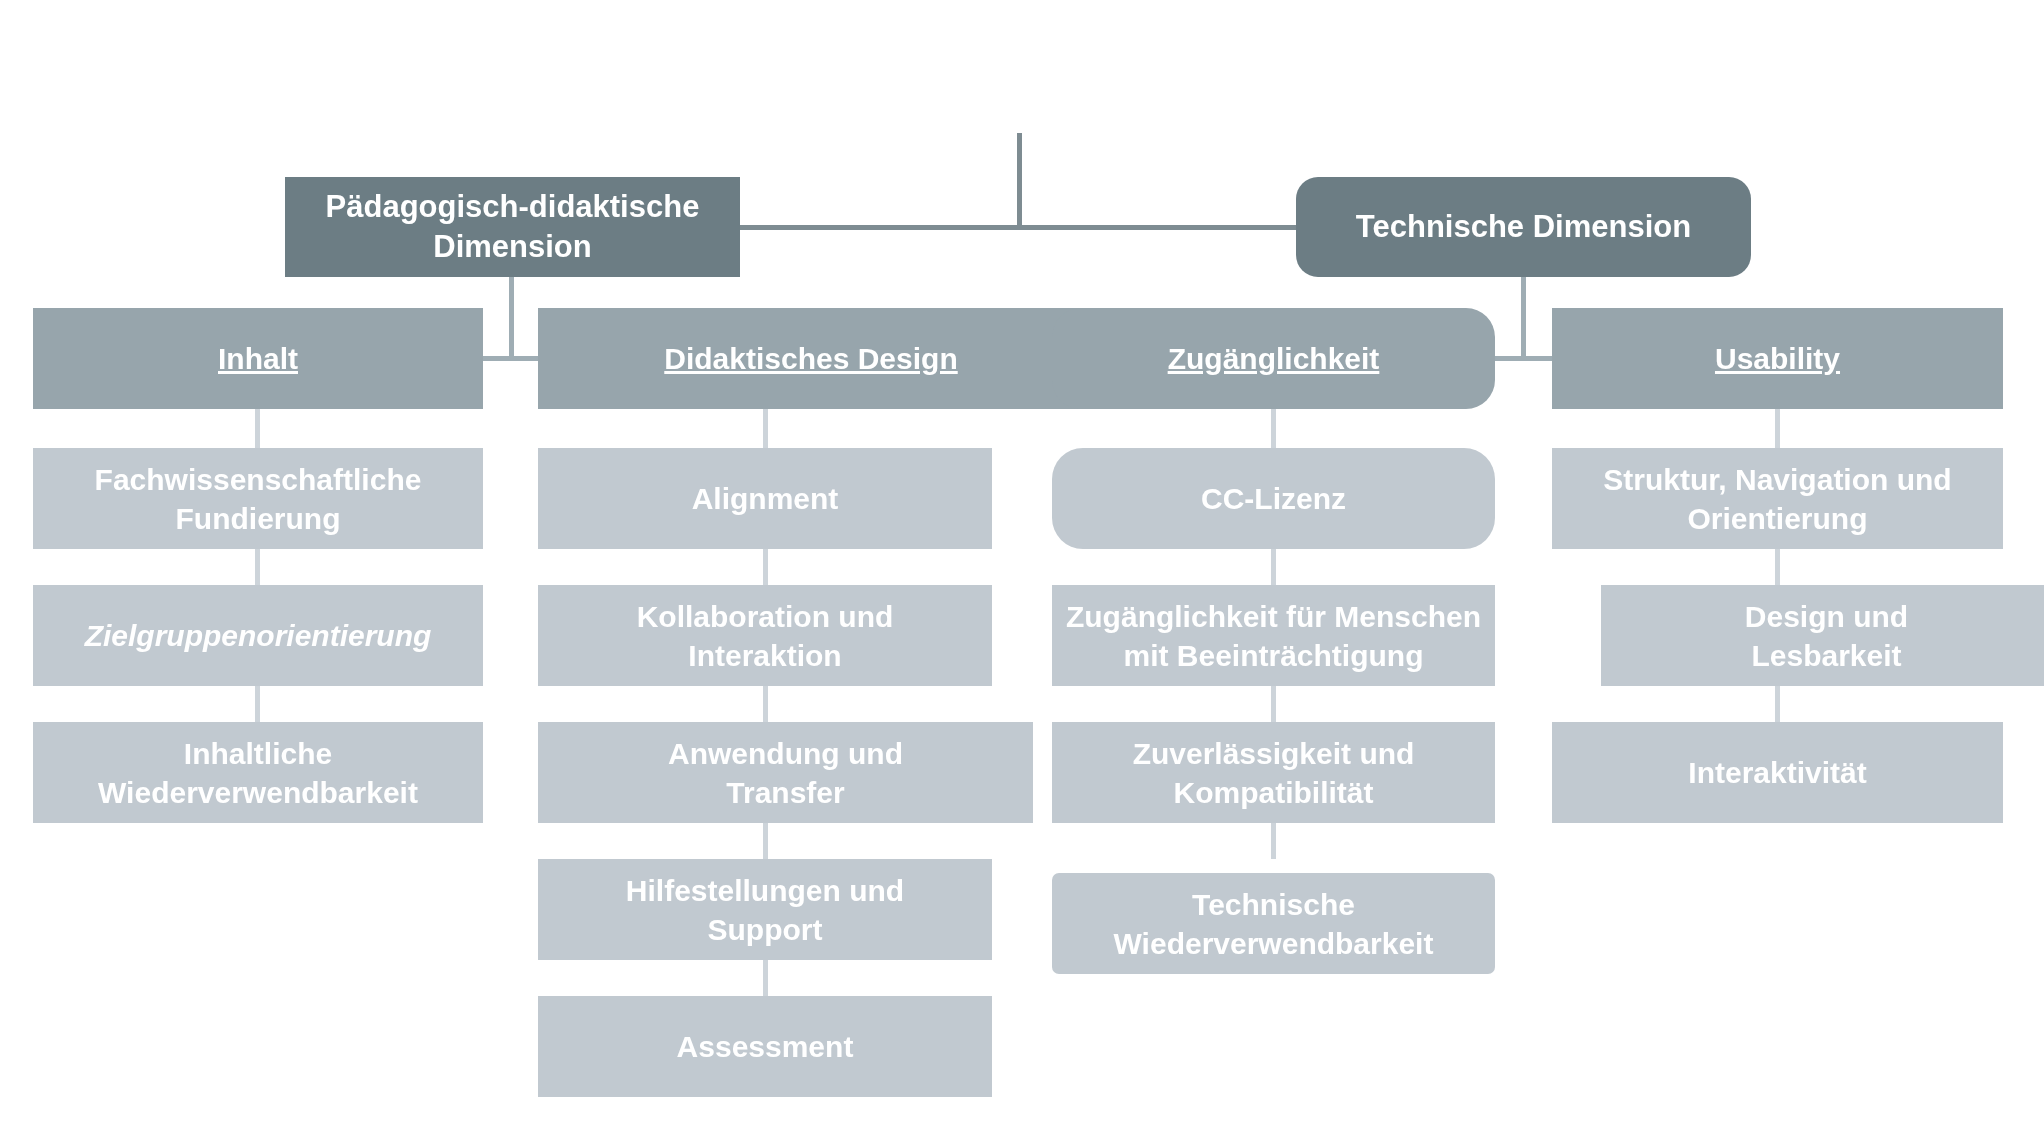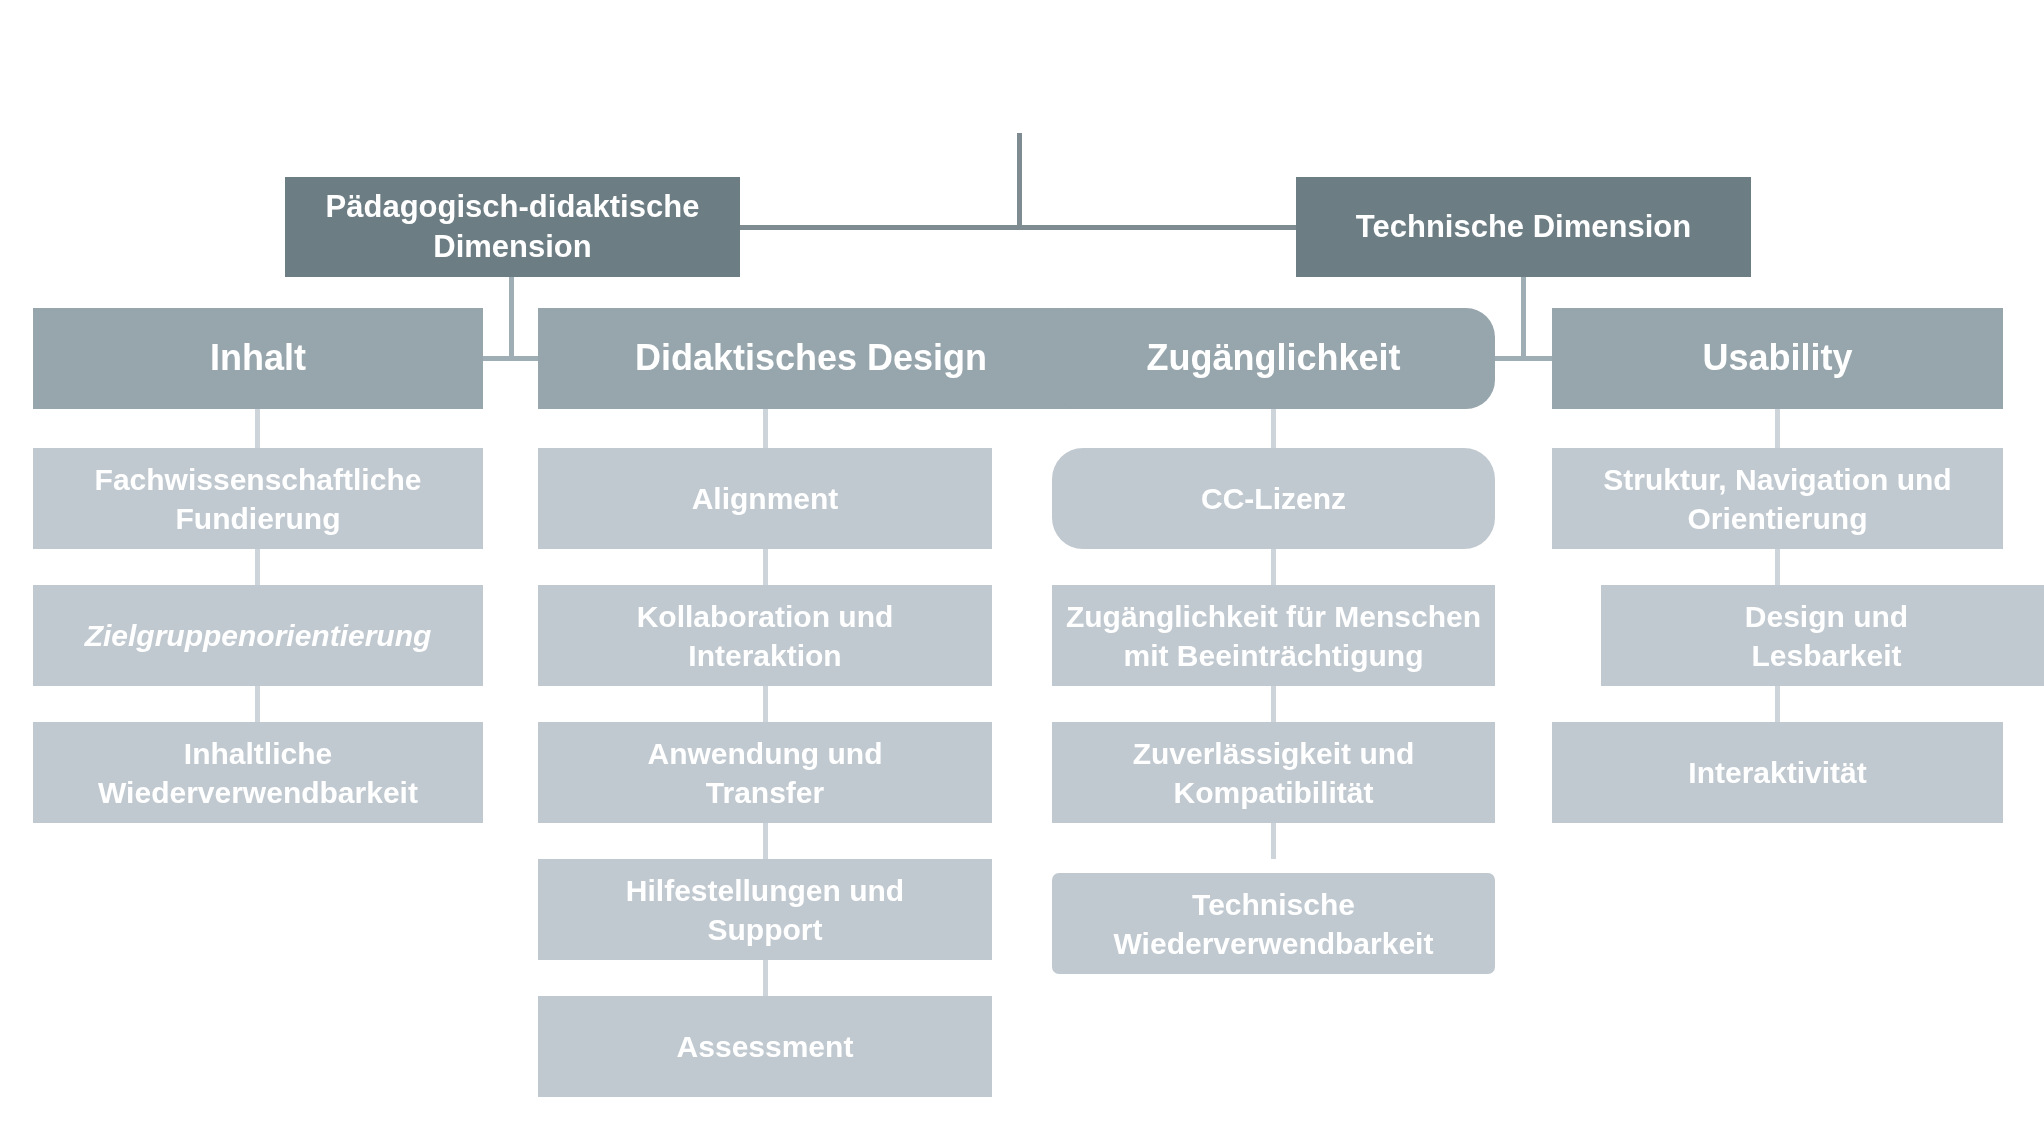--- a/index.html
+++ b/index.html
@@ -24,21 +24,21 @@
     text-align: center;
     color: var(--text, #ffffff);
     font-weight: bold;
     white-space: pre-line;
     line-height: 1.30;
     box-sizing: border-box;
     padding: 4px 10px;
   }
   .root-box      { background: var(--root-box, #3E4E55); font-size: 31px; }
   .dimension-box { background: var(--dimension-box, #6C7D84); font-size: 31px; }
-  .header-box    { background: var(--header-box, #97A5AC); font-size: 36px; }
+  .header-box    { background: var(--header-box, #97A5AC); font-size: 30px; text-decoration: underline; }
   .item-box      { background: var(--item-box, #C1C9D0); font-size: 30px; }
   .line {
     position: absolute;
     z-index: 1;
   }
   .l1 { background: var(--line-1, #7E8C92); }
   .l2 { background: var(--line-2, #9FADB4); }
   .l3 { background: var(--line-3, #CDD4DA); }
 </style>
 </head>
@@ -55,37 +55,37 @@
   <div class="line l2" style="left:1495px; top:356px; width:57px; height:5px;"></div>
 
   <div class="line l3" style="left:255px; top:409px; width:5px; height:313px;"></div>
   <div class="line l3" style="left:763px; top:409px; width:5px; height:587px;"></div>
   <div class="line l3" style="left:1271px; top:409px; width:5px; height:450px;"></div>
   <div class="line l3" style="left:1775px; top:409px; width:5px; height:313px;"></div>
 
 
   <div class="node dimension-box" style="left:285px; top:177px; width:455px; height:100px;">Pädagogisch-didaktische
 Dimension</div>
-  <div class="node dimension-box" style="left:1296px; top:177px; width:455px; height:100px;">Technische Dimension</div>
+  <div class="node dimension-box" style="left:1296px; top:177px; width:455px; height:100px;border-radius:22px;">Technische Dimension</div>
 
   <div class="node header-box" style="left:33px; top:308px; width:450px; height:101px;">Inhalt</div>
   <div class="node header-box" style="left:538px; top:308px; width:546px; height:101px;">Didaktisches Design</div>
   <div class="node header-box" style="left:1052px; top:308px; width:443px; height:101px;border-radius:29px;">Zugänglichkeit</div>
   <div class="node header-box" style="left:1552px; top:308px; width:451px; height:101px;">Usability</div>
 
   <div class="node item-box" style="left:33px; top:448px; width:450px; height:101px;">Fachwissenschaftliche
 Fundierung</div>
   <div class="node item-box" style="left:33px; top:585px; width:450px; height:101px;font-style:italic;">Zielgruppenorientierung</div>
   <div class="node item-box" style="left:33px; top:722px; width:450px; height:101px;">Inhaltliche
 Wiederverwendbarkeit</div>
 
   <div class="node item-box" style="left:538px; top:448px; width:454px; height:101px;">Alignment</div>
   <div class="node item-box" style="left:538px; top:585px; width:454px; height:101px;">Kollaboration und
 Interaktion</div>
-  <div class="node item-box" style="left:538px; top:722px; width:454px; height:101px;">Anwendung und
+  <div class="node item-box" style="left:538px; top:722px; width:495px; height:101px;">Anwendung und
 Transfer</div>
   <div class="node item-box" style="left:538px; top:859px; width:454px; height:101px;">Hilfestellungen und
 Support</div>
   <div class="node item-box" style="left:538px; top:996px; width:454px; height:101px;">Assessment</div>
 
   <div class="node item-box" style="left:1052px; top:448px; width:443px; height:101px;border-radius:31px;">CC-Lizenz</div>
   <div class="node item-box" style="left:1052px; top:585px; width:443px; height:101px;">Zugänglichkeit für Menschen
 mit Beeinträchtigung</div>
   <div class="node item-box" style="left:1052px; top:722px; width:443px; height:101px;">Zuverlässigkeit und
 Kompatibilität</div>

